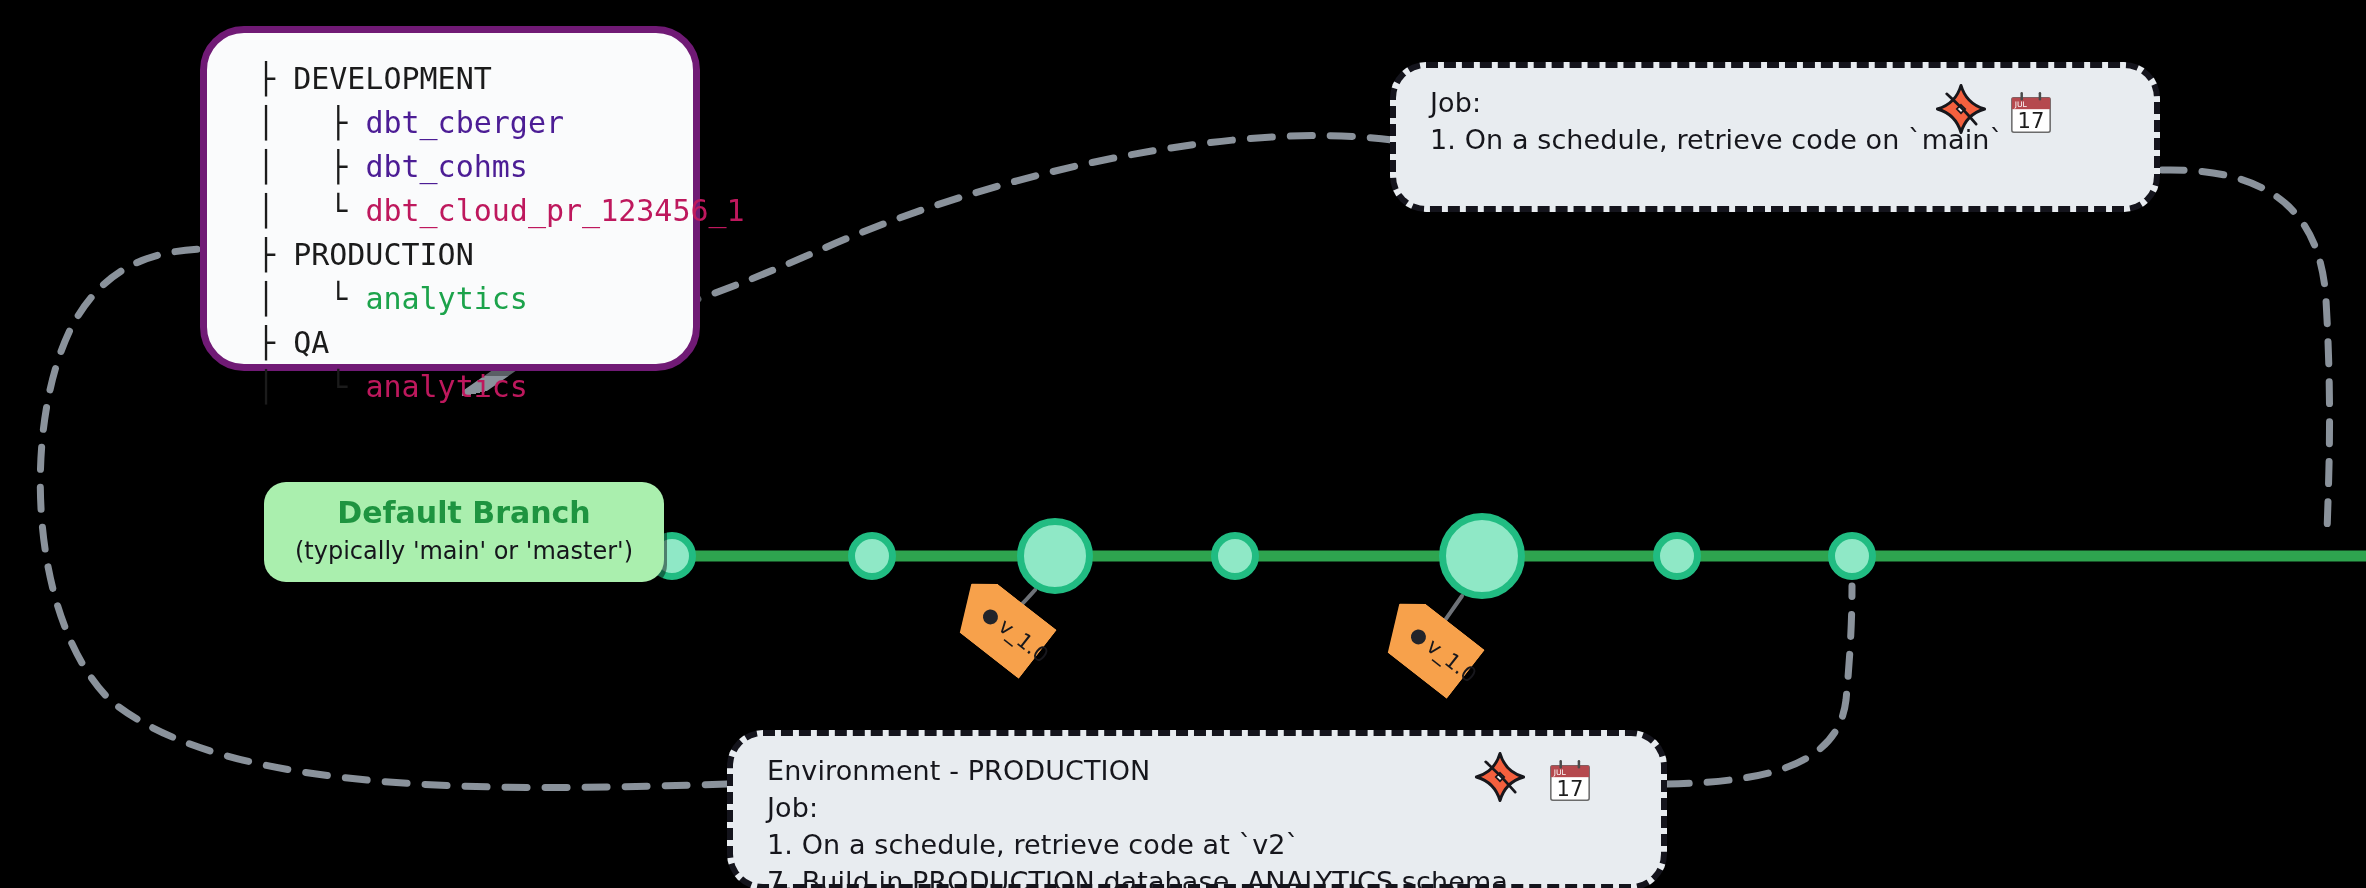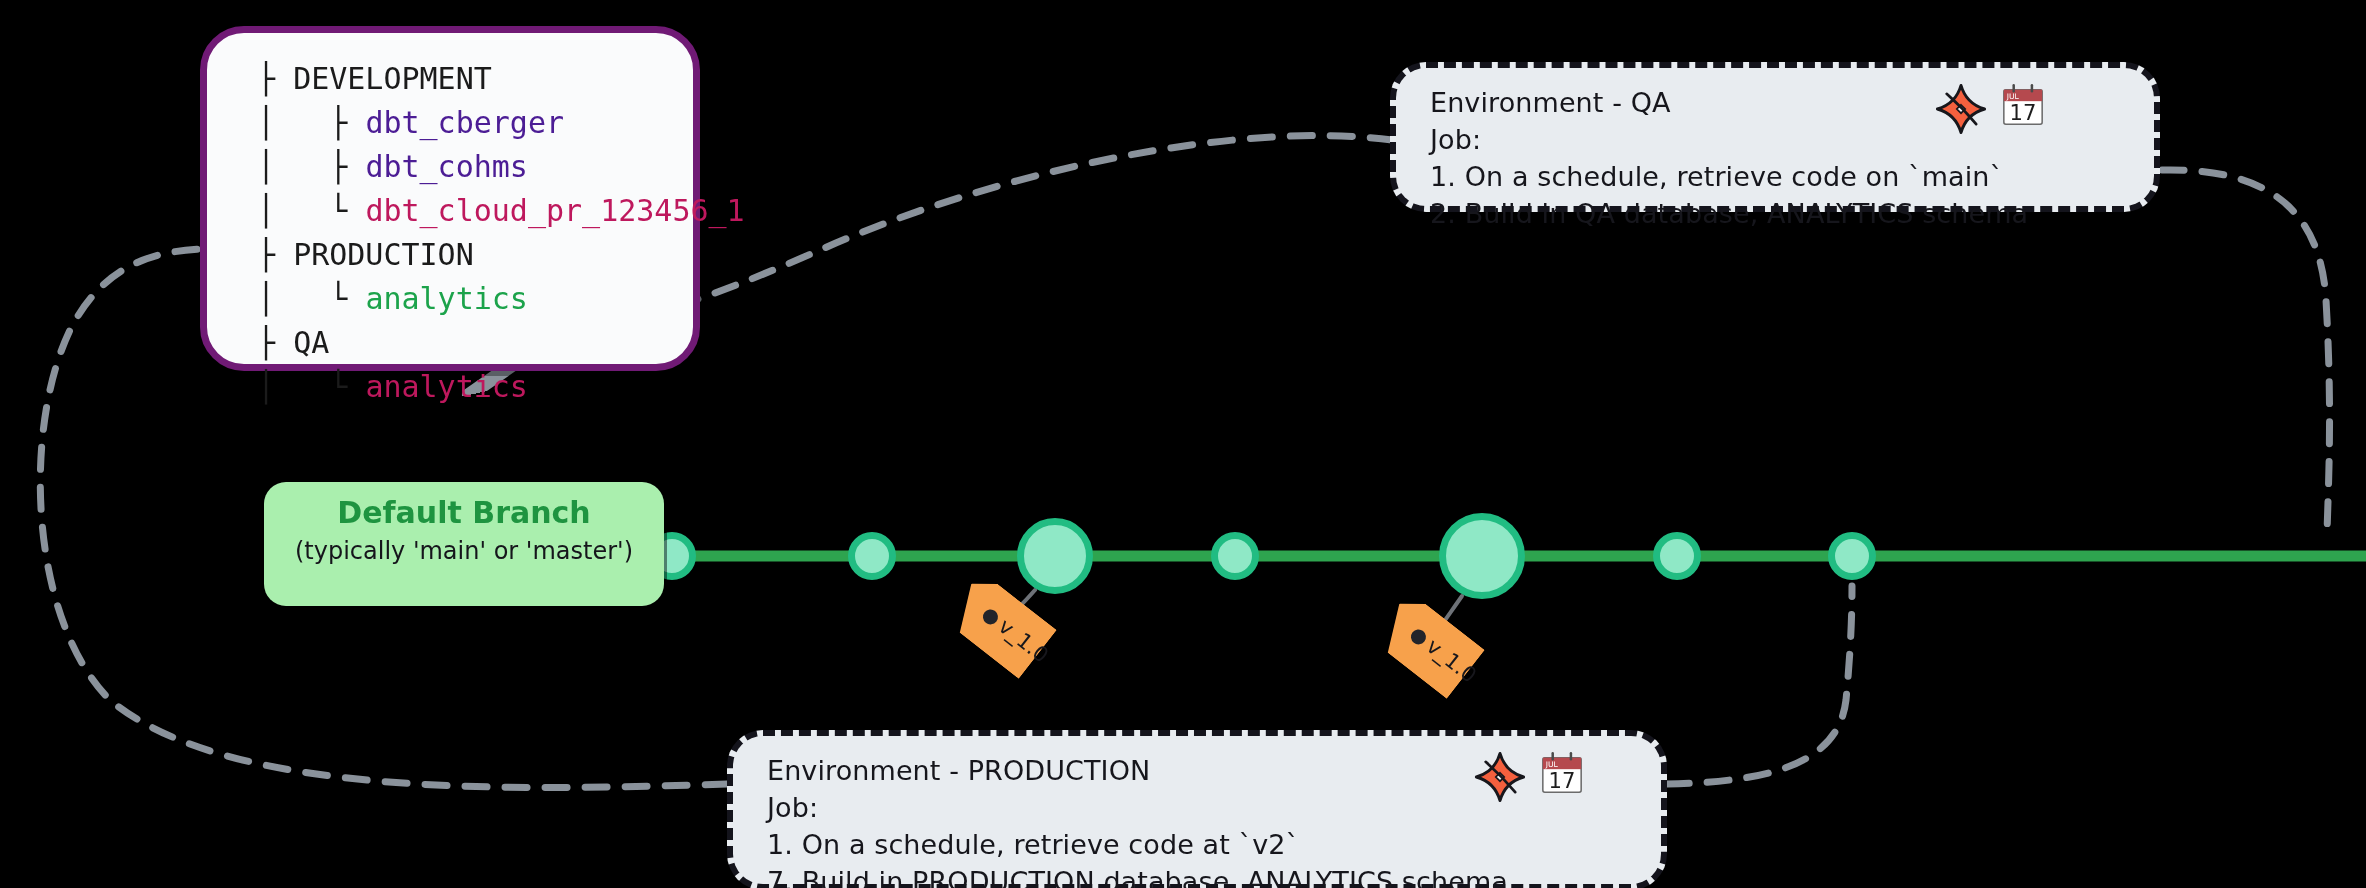--- a/index.html
+++ b/index.html
@@ -77,42 +77,42 @@
     line-height: 37px;
     color: #16161c;
     letter-spacing: 0.1px;
   }
   .env-line { display: block; white-space: nowrap; }
 
   .env-icons {
     position: absolute;
     top: 14px;
     display: flex;
-    align-items: flex-start;
-    gap: 12px;
+    align-items: flex-end;
+    gap: 20px;
   }
   #env-qa .env-icons   { left: 538px; }
   #env-prod .env-icons { left: 740px; }
 
   
   .dbt-icon { width: 54px; height: 54px; display: block; }
   
   .cal-icon {
     width: 46px; height: 46px;
     position: relative;
     display: block;
   }
 
   
   .branch-pill {
     position: absolute;
     left: 264px;
     top: 482px;
     width: 400px;
-    height: 124px;
+    height: 100px;
     background: #AAEFAE;
     border-radius: 22px;
     box-shadow: 3px 5px 0 rgba(0,0,0,0.45);
     text-align: center;
     box-sizing: border-box;
     padding-top: 10px;
   }
   .branch-title {
     display: block;
     font-family: "DejaVu Sans", sans-serif;
@@ -220,24 +220,22 @@
         <span class="tag-text">v_1.0</span>
       </div>
     </div>
 
   <div class="tree-card">
     <div class="tree-inner" id="tree-inner"><span class="tree-row"><span class="tree-pre">├ </span><span class="tree-pre">DEVELOPMENT</span></span><span class="tree-row"><span class="tree-pre">│   ├ </span><span class="c-orange">dbt_cberger</span></span><span class="tree-row"><span class="tree-pre">│   ├ </span><span class="c-orange">dbt_cohms</span></span><span class="tree-row"><span class="tree-pre">│   └ </span><span class="c-blue">dbt_cloud_pr_123456_1</span></span><span class="tree-row"><span class="tree-pre">├ </span><span class="tree-pre">PRODUCTION</span></span><span class="tree-row"><span class="tree-pre">│   └ </span><span class="c-green">analytics</span></span><span class="tree-row"><span class="tree-pre">├ </span><span class="tree-pre">QA</span></span><span class="tree-row"><span class="tree-pre">│   └ </span><span class="c-blue">analytics</span></span></div>
   </div>
 
   <div class="env-card" id="env-qa">
     <div class="env-body">
-      <span class="env-line">Environment - QA</span>
       <span class="env-line">Job:</span>
       <span class="env-line">1. On a schedule, retrieve code on `main`</span>
-      <span class="env-line">2. Build in QA database, ANALYTICS schema</span>
     </div>
     <div class="env-icons">
       <svg class="dbt-icon" viewBox="0 0 64 64">
         <path d="M32 4 C36 18, 46 28, 60 32 C46 36, 36 46, 32 60 C28 46, 18 36, 4 32 C18 28, 28 18, 32 4 Z" fill="#F4603E" stroke="#17171c" stroke-width="3.4" stroke-linejoin="round"></path>
         <path d="M32 27 L37 32 L32 37 L27 32 Z" fill="#FAFBFC" stroke="#17171c" stroke-width="2"></path>
         <path d="M15 14 C24 22, 40 38, 50 50" fill="none" stroke="#17171c" stroke-width="3.2" stroke-linecap="round"></path>
       </svg>
       <span class="cal-icon">
         <svg viewBox="0 0 48 48" width="46" height="46">
           <rect x="4" y="8" width="40" height="36" rx="2" fill="#FFFFFF" stroke="#6b6b6b" stroke-width="1.6"></rect>

